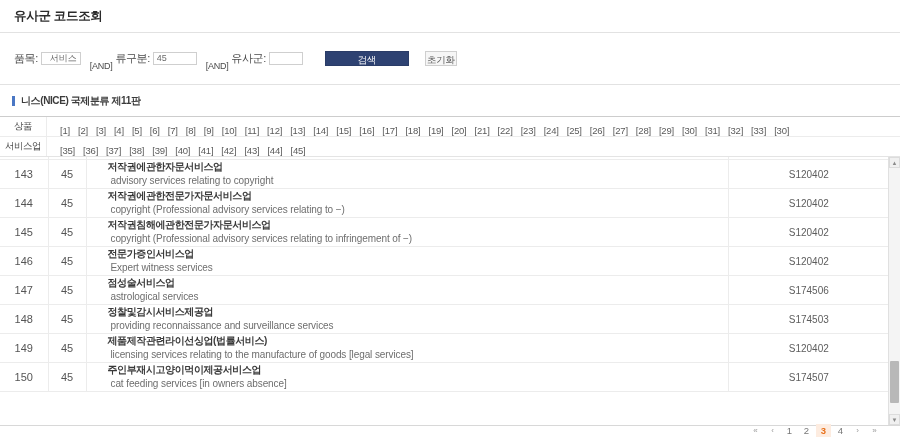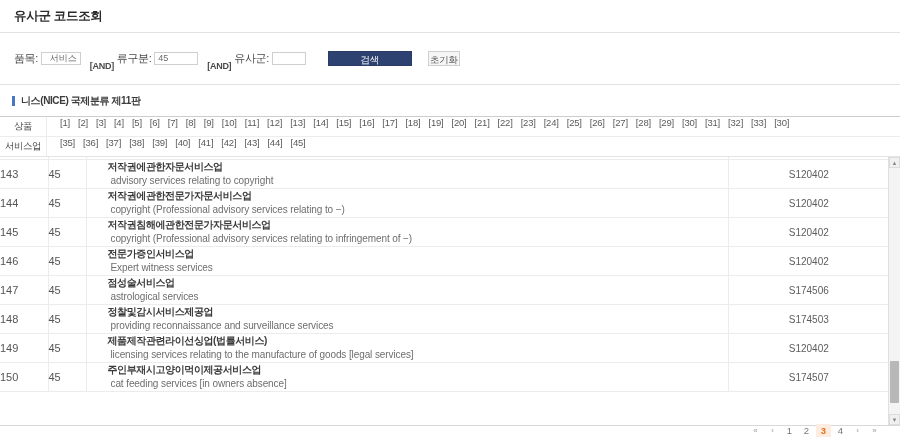--- a/index.html
+++ b/index.html
@@ -48,21 +48,20 @@
     letter-spacing: -0.4px;
     white-space: nowrap;
     margin-right: 3px;
   }
   .and-tag {
     font-size: 9px;
     color: #4a4a4a;
     margin: 16px 3px 0 9px;
     letter-spacing: -0.3px;
     white-space: nowrap;
-    font-weight: bold;
   }
   .text-input {
     border: 1px solid #cfcfcf;
     background: #ffffff;
     height: 13px;
     line-height: 13px;
     font-size: 9px;
     color: #6b6b6b;
     padding: 0 3px;
     box-sizing: border-box;
@@ -120,21 +119,21 @@
     letter-spacing: -0.4px;
   }
 
   
   .classnav {
     border-top: 1px solid #cdcdcd;
     border-bottom: 1px solid #e4e4e4;
   }
   .classnav-row {
     display: flex;
-    align-items: flex-start;
+    align-items: flex-end;
     min-height: 19px;
     border-bottom: 1px solid #ececec;
   }
   .classnav-row:last-child { border-bottom: none; }
   .classnav-label {
     width: 46px;
     min-width: 46px;
     text-align: center;
     font-size: 9.5px;
     color: #4c4c4c;
@@ -182,20 +181,21 @@
     border-bottom: 1px solid #ececec;
     vertical-align: middle;
     padding: 0;
   }
   .col-no    { width: 48px; }
   .col-class { width: 38px; }
   .col-name  { width: auto; }
   .col-code  { width: 161px; }
 
   td.cell-no, td.cell-class {
+    text-align: center;
     font-size: 11px;
     color: #555555;
     border-right: 1px solid #ececec;
   }
   td.cell-class { border-right: 1px solid #ececec; }
   td.cell-code {
     text-align: center;
     font-size: 10px;
     color: #5d5d5d;
     border-left: 1px solid #ececec;

